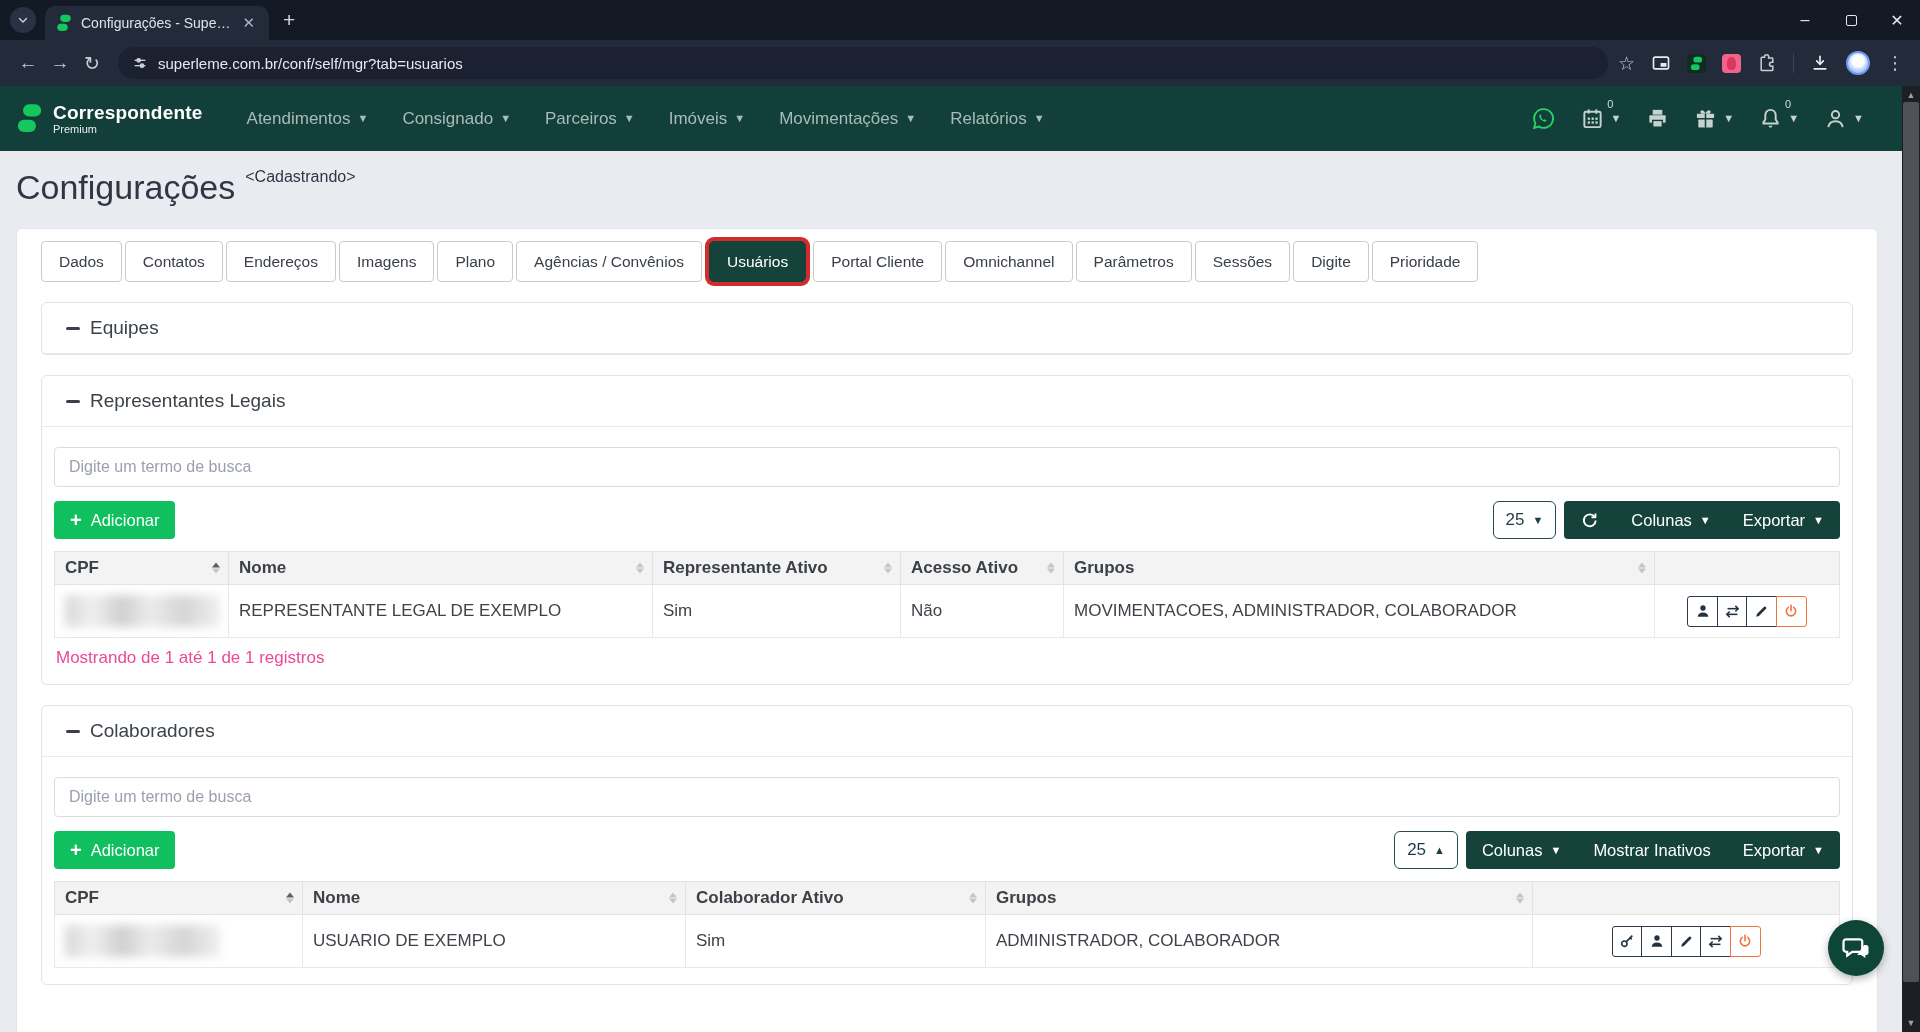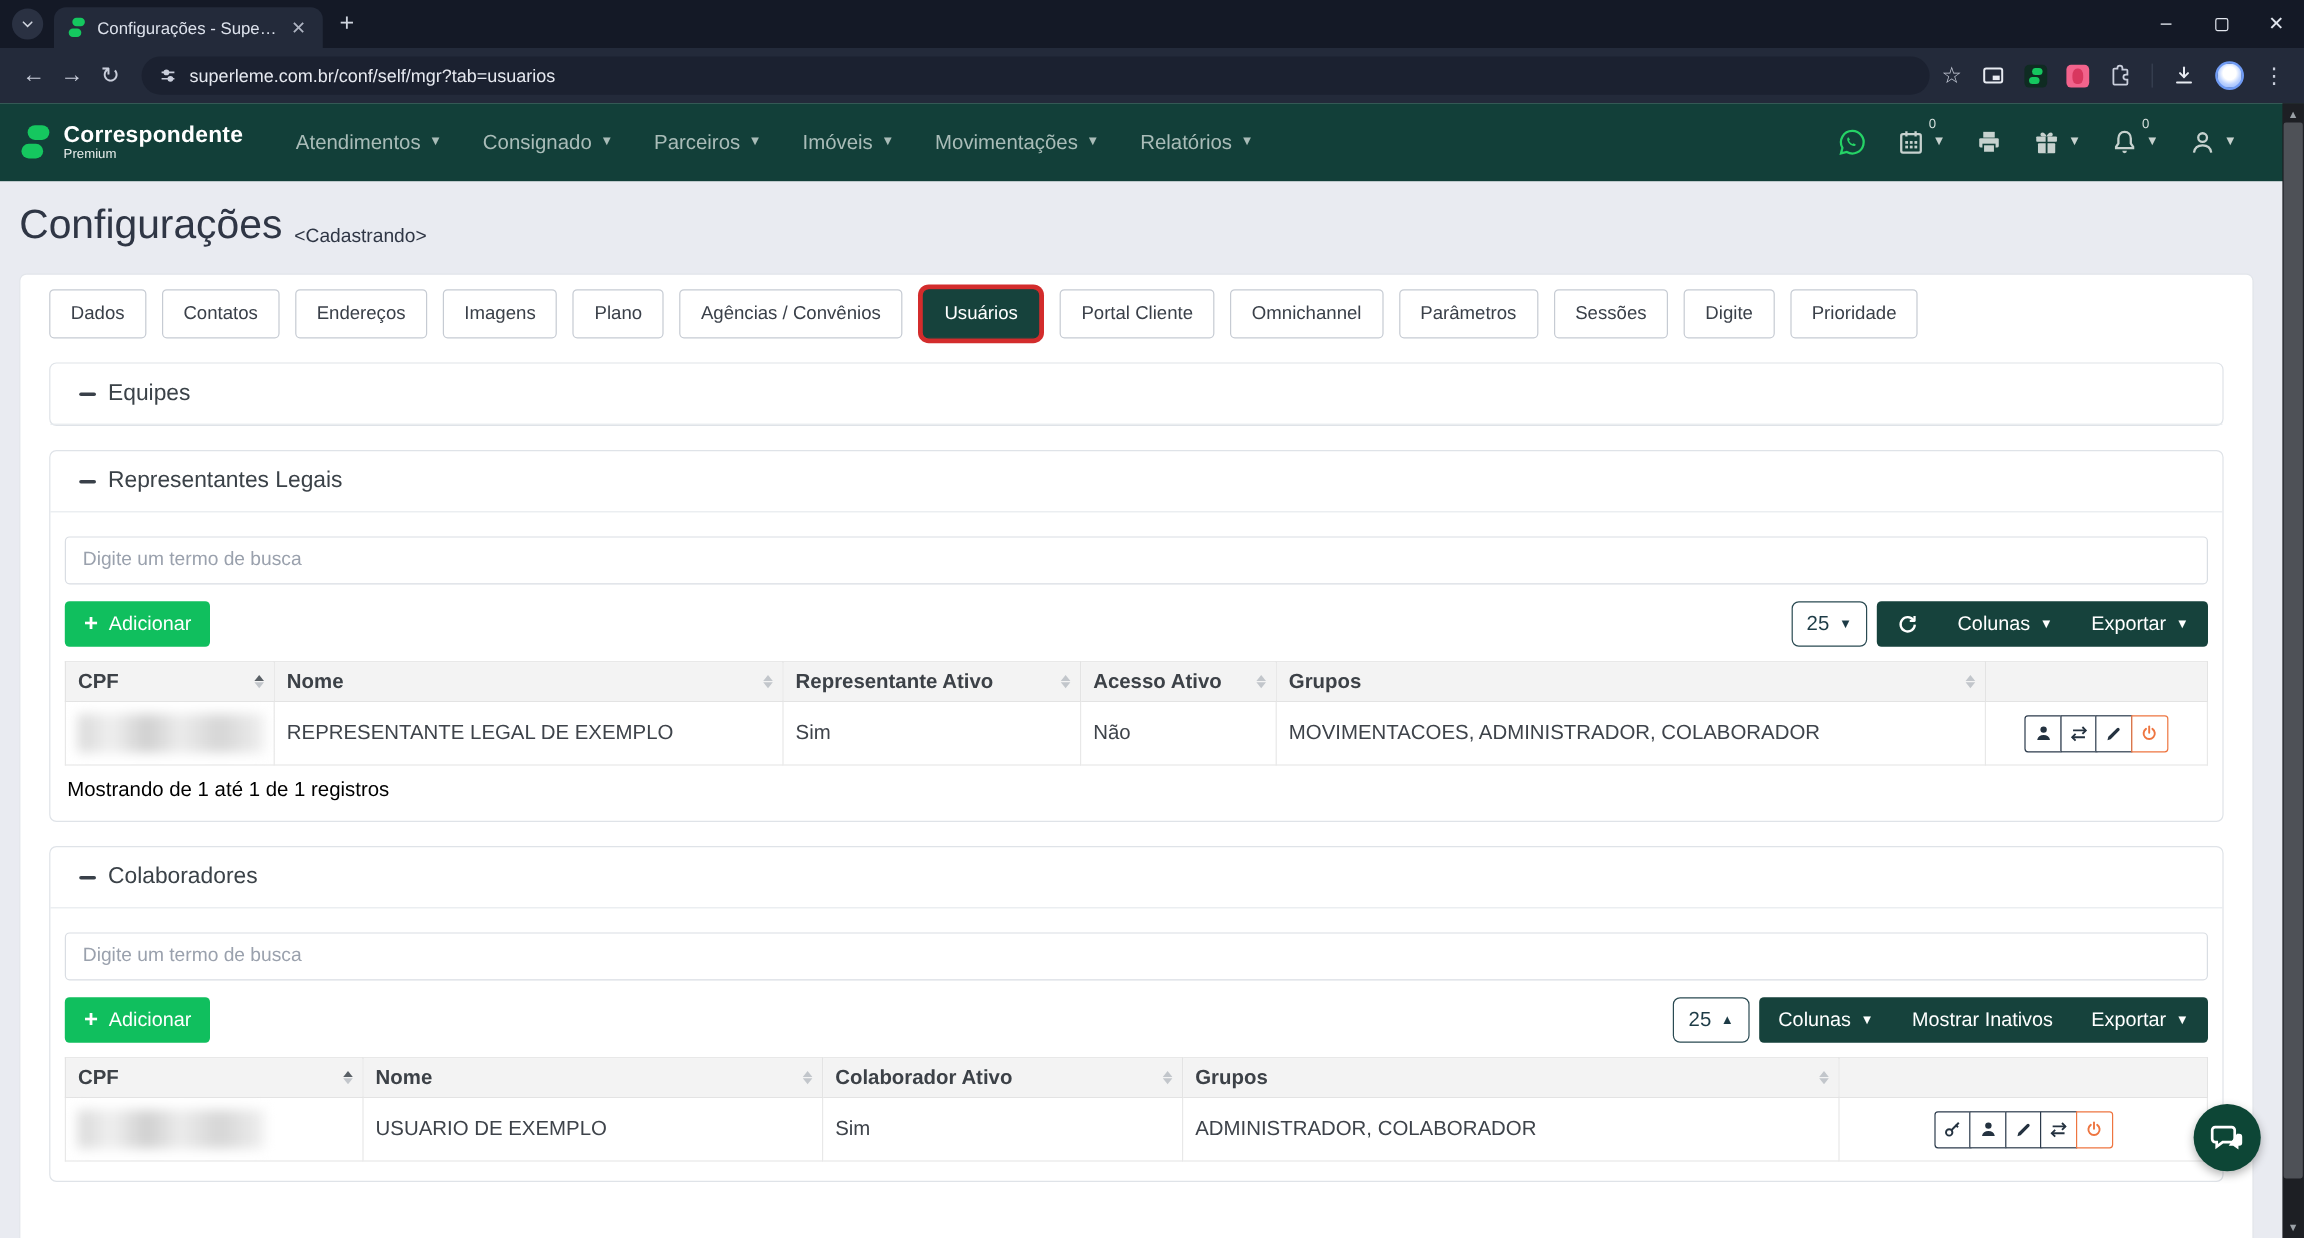--- a/index.html
+++ b/index.html
@@ -41,28 +41,28 @@
   .brand-name { color:#ffffff; font-size:19px; font-weight:bold; letter-spacing:.2px; }
   .brand-sub { color:#e9eeec; font-size:11px; margin-top:2px; }
   .mainmenu { display:flex; align-items:center; gap:34px; margin-left:44px; }
   .menu-item { color:#a9bcb8; font-size:17px; display:flex; align-items:center; gap:7px; white-space:nowrap; }
   .caret { font-size:11px; color:inherit; line-height:1; }
   .appbar-icons { margin-left:auto; display:flex; align-items:center; gap:25px; padding-right:40px; }
   .icon-wrap { position:relative; display:flex; align-items:center; gap:6px; color:#c7d2cf; }
   .sup-count { position:absolute; top:-9px; right:8px; font-size:11px; color:#d4dedb; }
 
   
-  .page-title-row { position:absolute; left:16px; top:168px; display:flex; align-items:flex-end; gap:10px; color:#2f3645; }
+  .page-title-row { position:absolute; left:16px; top:168px; display:flex; align-items:flex-start; gap:10px; color:#2f3645; }
   .page-title-main { font-size:34px; font-weight:500; }
   .page-title-sub  { font-size:16px; font-weight:400; }
 
   .card { position:absolute; left:16px; top:228px; width:1862px; height:900px; background:#ffffff; border:1px solid #e2e5ea; border-radius:6px; padding:12px 24px 24px 24px; }
 
   
-  .cfg-tabs { display:flex; gap:13px; align-items:center; }
+  .cfg-tabs { display:flex; gap:3px; align-items:center; }
   .cfg-tab { height:41px; background:#fff; border:1px solid #c6cbd3; border-radius:4px; color:#3a4049; font-size:15.5px; display:flex; align-items:center; padding:0 17px; white-space:nowrap; }
   .cfg-tab.active { background:#16423c; border-color:#16423c; color:#fff; box-shadow:0 0 0 4px #d32c2c; border-radius:5px; margin:0 4px; }
 
   
   .panel { border:1px solid #dfe3e8; border-radius:6px; margin-top:20px; }
   .panel-head { padding:14px 24px; display:flex; align-items:center; border-bottom:1px solid #e7eaee; }
   .minus-ic { width:14px; height:3px; background:#394049; border-radius:2px; margin-right:10px; }
   .panel-title { font-size:19px; color:#3b4248; }
   .panel-body { padding:20px 12px 16px 12px; }
   .panel-body.wide { padding:20px 12px 26px 12px; }
@@ -92,21 +92,21 @@
   .redacted { width:155px; height:32px; border-radius:2px; filter:blur(5px);
     background:linear-gradient(90deg,#d8d8d8,#f0f0f0 18%,#cfcfcf 37%,#ececec 55%,#d5d5d5 76%,#efefef); }
   .action-cell { text-align:center; }
   .action-group { display:inline-flex; }
   .abtn { width:31px; height:31px; background:#fff; border:1.5px solid #2c3b4c; display:flex; align-items:center; justify-content:center; color:#243240; margin-left:-1.5px; padding:0; }
   .abtn:first-child { border-radius:3px 0 0 3px; margin-left:0; }
   .abtn:last-child { border-radius:0 3px 3px 0; }
   .abtn.power { border-color:#ee7540; color:#ee7540; position:relative; z-index:1; }
 
   .table-footer { display:flex; align-items:center; justify-content:space-between; margin-top:10px; }
-  .footer-text { font-size:17px; color:#000000; margin-left:2px; }
+  .footer-text { font-size:17px; color:#ec4899; margin-left:2px; }
   .pager { display:flex; border:1px solid #d6dade; border-radius:6px; overflow:hidden; }
   .pager > div { padding:0 18px; height:36px; display:flex; align-items:center; color:#9aa3ad; font-size:17px; background:#fff; }
   .pager .active { background:#10b75e; color:#fff; }
 
   
   .scrollbar { position:absolute; right:0; top:86px; width:18px; height:946px; background:#1d1f24; }
   .sb-arrow { position:absolute; left:0; width:18px; text-align:center; color:#9aa0a6; font-size:9px; }
   .sb-thumb { position:absolute; left:1px; top:16px; width:16px; height:880px; background:#4e5157; border-radius:2px; }
 
   

